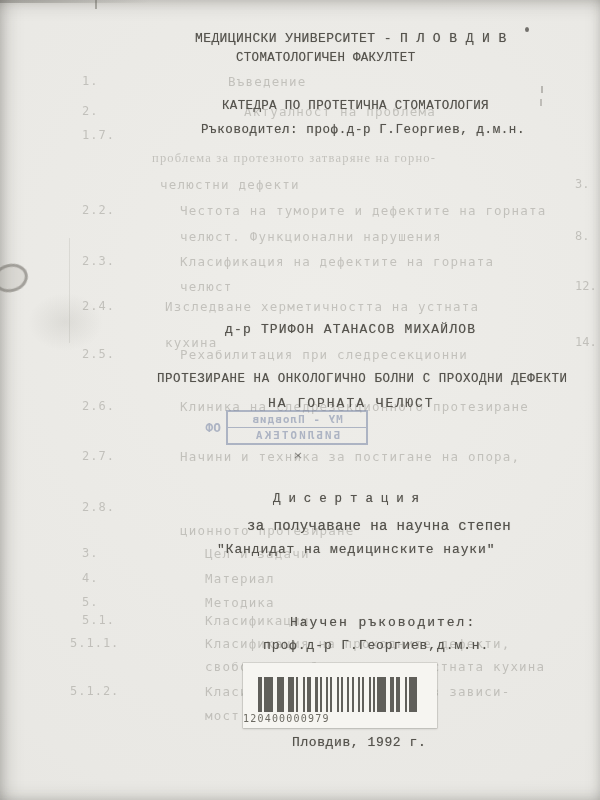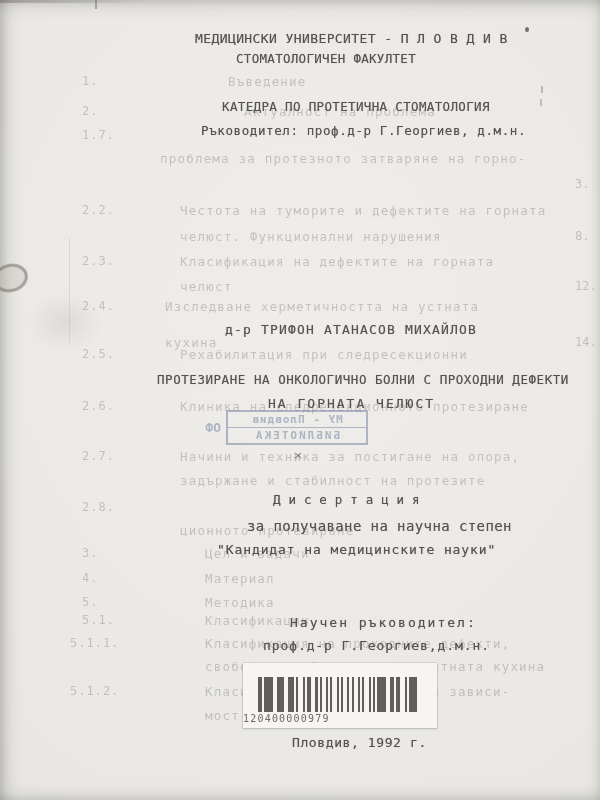--- a/index.html
+++ b/index.html
@@ -10,21 +10,21 @@
     box-shadow:
       inset 14px 0 20px -14px rgba(90,88,82,.5),
       inset -10px 0 16px -13px rgba(90,88,82,.35),
       inset 0 14px 20px -15px rgba(90,88,82,.45),
       inset 0 -12px 18px -13px rgba(90,88,82,.35);
     font-family:"DejaVu Sans Mono","Liberation Mono",monospace;
   }
   
   .ln{
     position:absolute;white-space:nowrap;color:var(--ink,#55534d);
-    text-shadow:0 0 .7px rgba(85,83,77,.55);z-index:3;
+    text-shadow:0 0 .7px rgba(85,83,77,.55);z-index:3;font-family:Liberation Mono, monospace;
   }
   #ln-univ   {top:31px; left:195px;font-size:13px;  letter-spacing:.4px;}
   #ln-fac    {top:51px; left:236px;font-size:12.5px;letter-spacing:.3px;}
   #ln-dept   {top:99px; left:222px;font-size:12.5px;letter-spacing:.35px;}
   #ln-head   {top:123px;left:201px;font-size:12.5px;letter-spacing:.6px;}
   #ln-author {top:322px;left:225px;font-size:13px;  letter-spacing:1.17px;}
   #ln-title1 {top:372px;left:157px;font-size:12.5px;letter-spacing:.55px;}
   #ln-title2 {top:396px;left:268px;font-size:13px;  letter-spacing:2px;}
   #ln-diss   {top:492px;left:273px;font-size:12.5px;letter-spacing:.2px;}
   #ln-deg1   {top:518px;left:247px;font-size:14px;letter-spacing:.4px;}
@@ -92,23 +92,24 @@
         <span class="bt-text" style="left: 228px;">Въведение</span>
       </div>
       <div class="bt-row" style="top: 104px;">
         <span class="bt-num" style="left: 82px;">2.</span>
         <span class="bt-text" style="left: 244px;">Актуалност на проблема</span>
       </div>
       <div class="bt-row" style="top: 128px;">
         <span class="bt-num" style="left: 82px;">1.7.</span>
       </div>
       <div class="bt-row" style="top: 151px;">
-        <span class="bt-text" style="left: 160px;">проблема за протезното затваряне на горно-</span>
+        <span class="bt-text" style="left: 152px; font-family: Liberation Serif, serif;">проблема за протезното затваряне на горно-</span>
       </div>
       <div class="bt-row" style="top: 177px;">
+        <span class="bt-text" style="left: 160px;">челюстни дефекти</span>
         <span class="bt-page" style="left: 575px;">3.</span>
       </div>
       <div class="bt-row" style="top: 203px;">
         <span class="bt-num" style="left: 82px;">2.2.</span>
         <span class="bt-text" style="left: 180px;">Честота на туморите и дефектите на горната</span>
       </div>
       <div class="bt-row" style="top: 229px;">
         <span class="bt-text" style="left: 180px;">челюст. Функционални нарушения</span>
         <span class="bt-page" style="left: 575px;">8.</span>
       </div>
@@ -132,23 +133,20 @@
         <span class="bt-num" style="left: 82px;">2.5.</span>
         <span class="bt-text" style="left: 180px;">Рехабилитация при следресекционни</span>
       </div>
       <div class="bt-row" style="top: 399px;">
         <span class="bt-num" style="left: 82px;">2.6.</span>
         <span class="bt-text" style="left: 180px;">Клиника на следрезекционното протезиране</span>
       </div>
       <div class="bt-row" style="top: 449px;">
         <span class="bt-num" style="left: 82px;">2.7.</span>
         <span class="bt-text" style="left: 180px;">Начини и техника за постигане на опора,</span>
-      </div>
-      <div class="bt-row" style="top: 473px;">
-        <span class="bt-text" style="left: 180px;">задържане и стабилност на протезите</span>
       </div>
       <div class="bt-row" style="top: 500px;">
         <span class="bt-num" style="left: 82px;">2.8.</span>
       </div>
       <div class="bt-row" style="top: 523px;">
         <span class="bt-text" style="left: 180px;">ционното протезиране</span>
       </div>
       <div class="bt-row" style="top: 546px;">
         <span class="bt-num" style="left: 82px;">3.</span>
         <span class="bt-text" style="left: 205px;">Цел и задачи</span>

